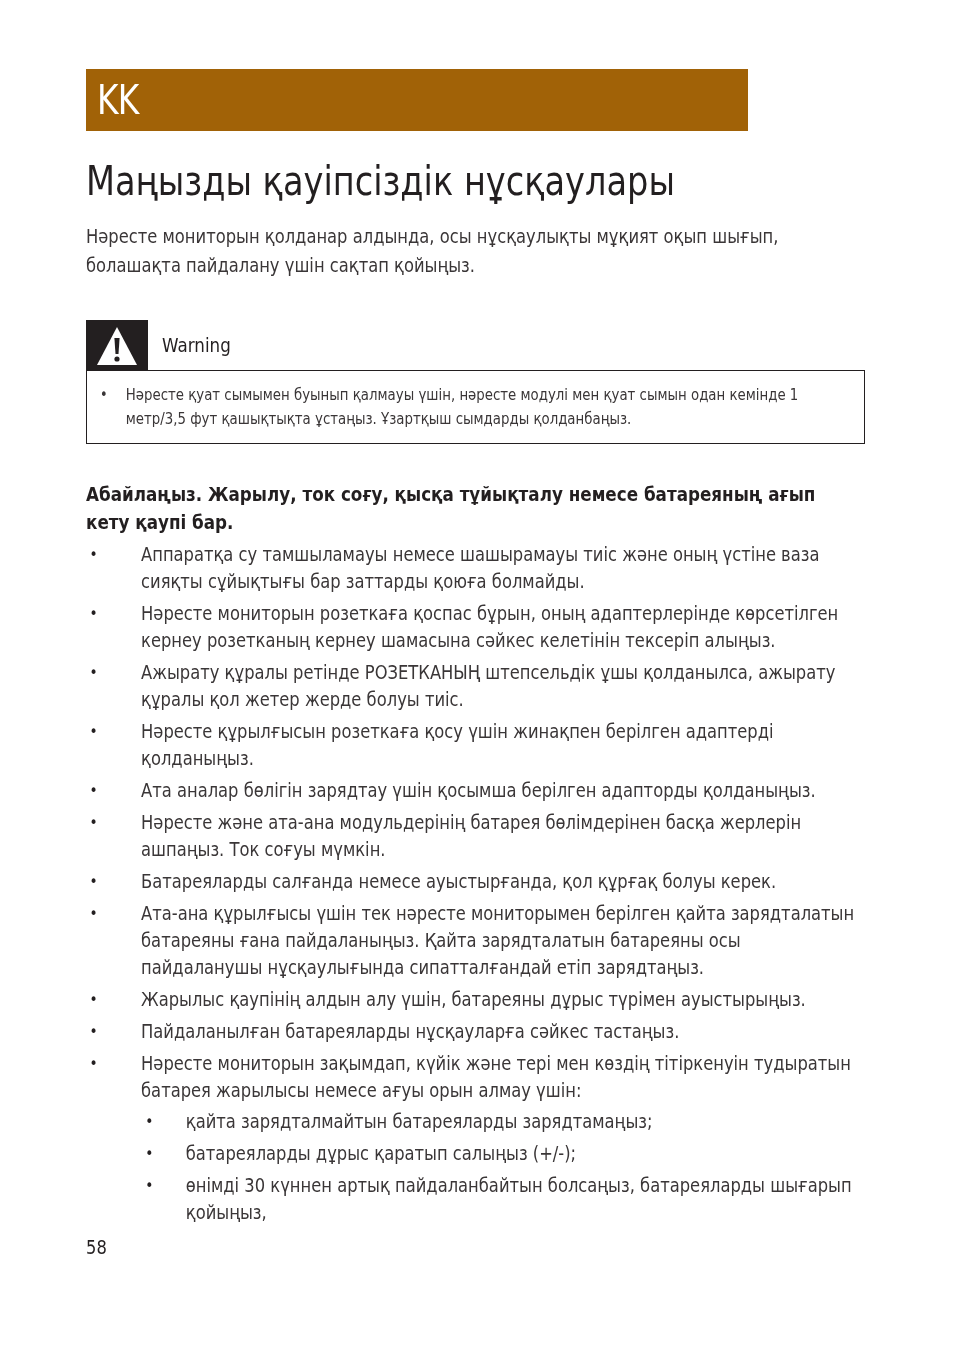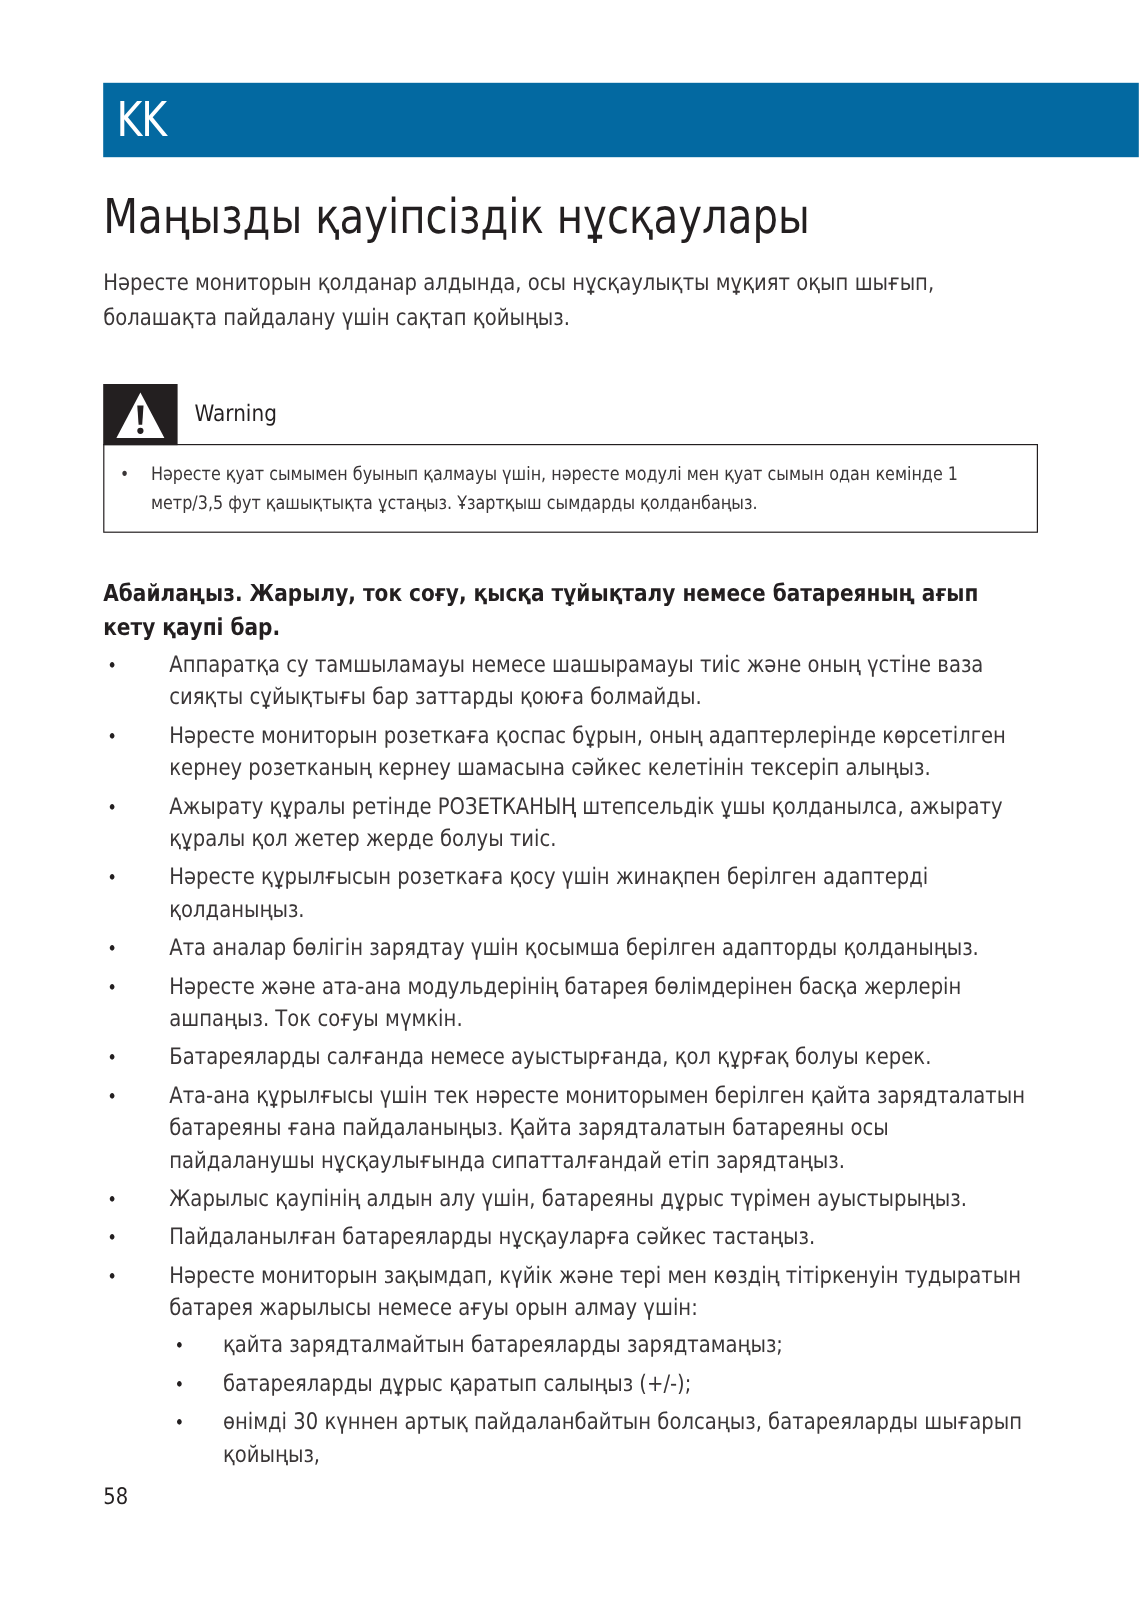--- a/index.html
+++ b/index.html
@@ -12,23 +12,23 @@
       height: 1345px;
       position: relative;
       font-family: "DejaVu Sans", sans-serif;
       color: #231f20;
       overflow: hidden;
     }
     .lang-bar {
       position: absolute;
       left: 86px;
       top: 69px;
-      width: 863px;
+      width: 662px;
       height: 62px;
-      background: #0369a1;
+      background: #a16207;
     }
     .lang-code {
       position: absolute;
       left: 11px;
       top: 6px;
       color: #ffffff;
       font-size: 40px;
       line-height: 50px;
       font-weight: normal;
       letter-spacing: -1px;

